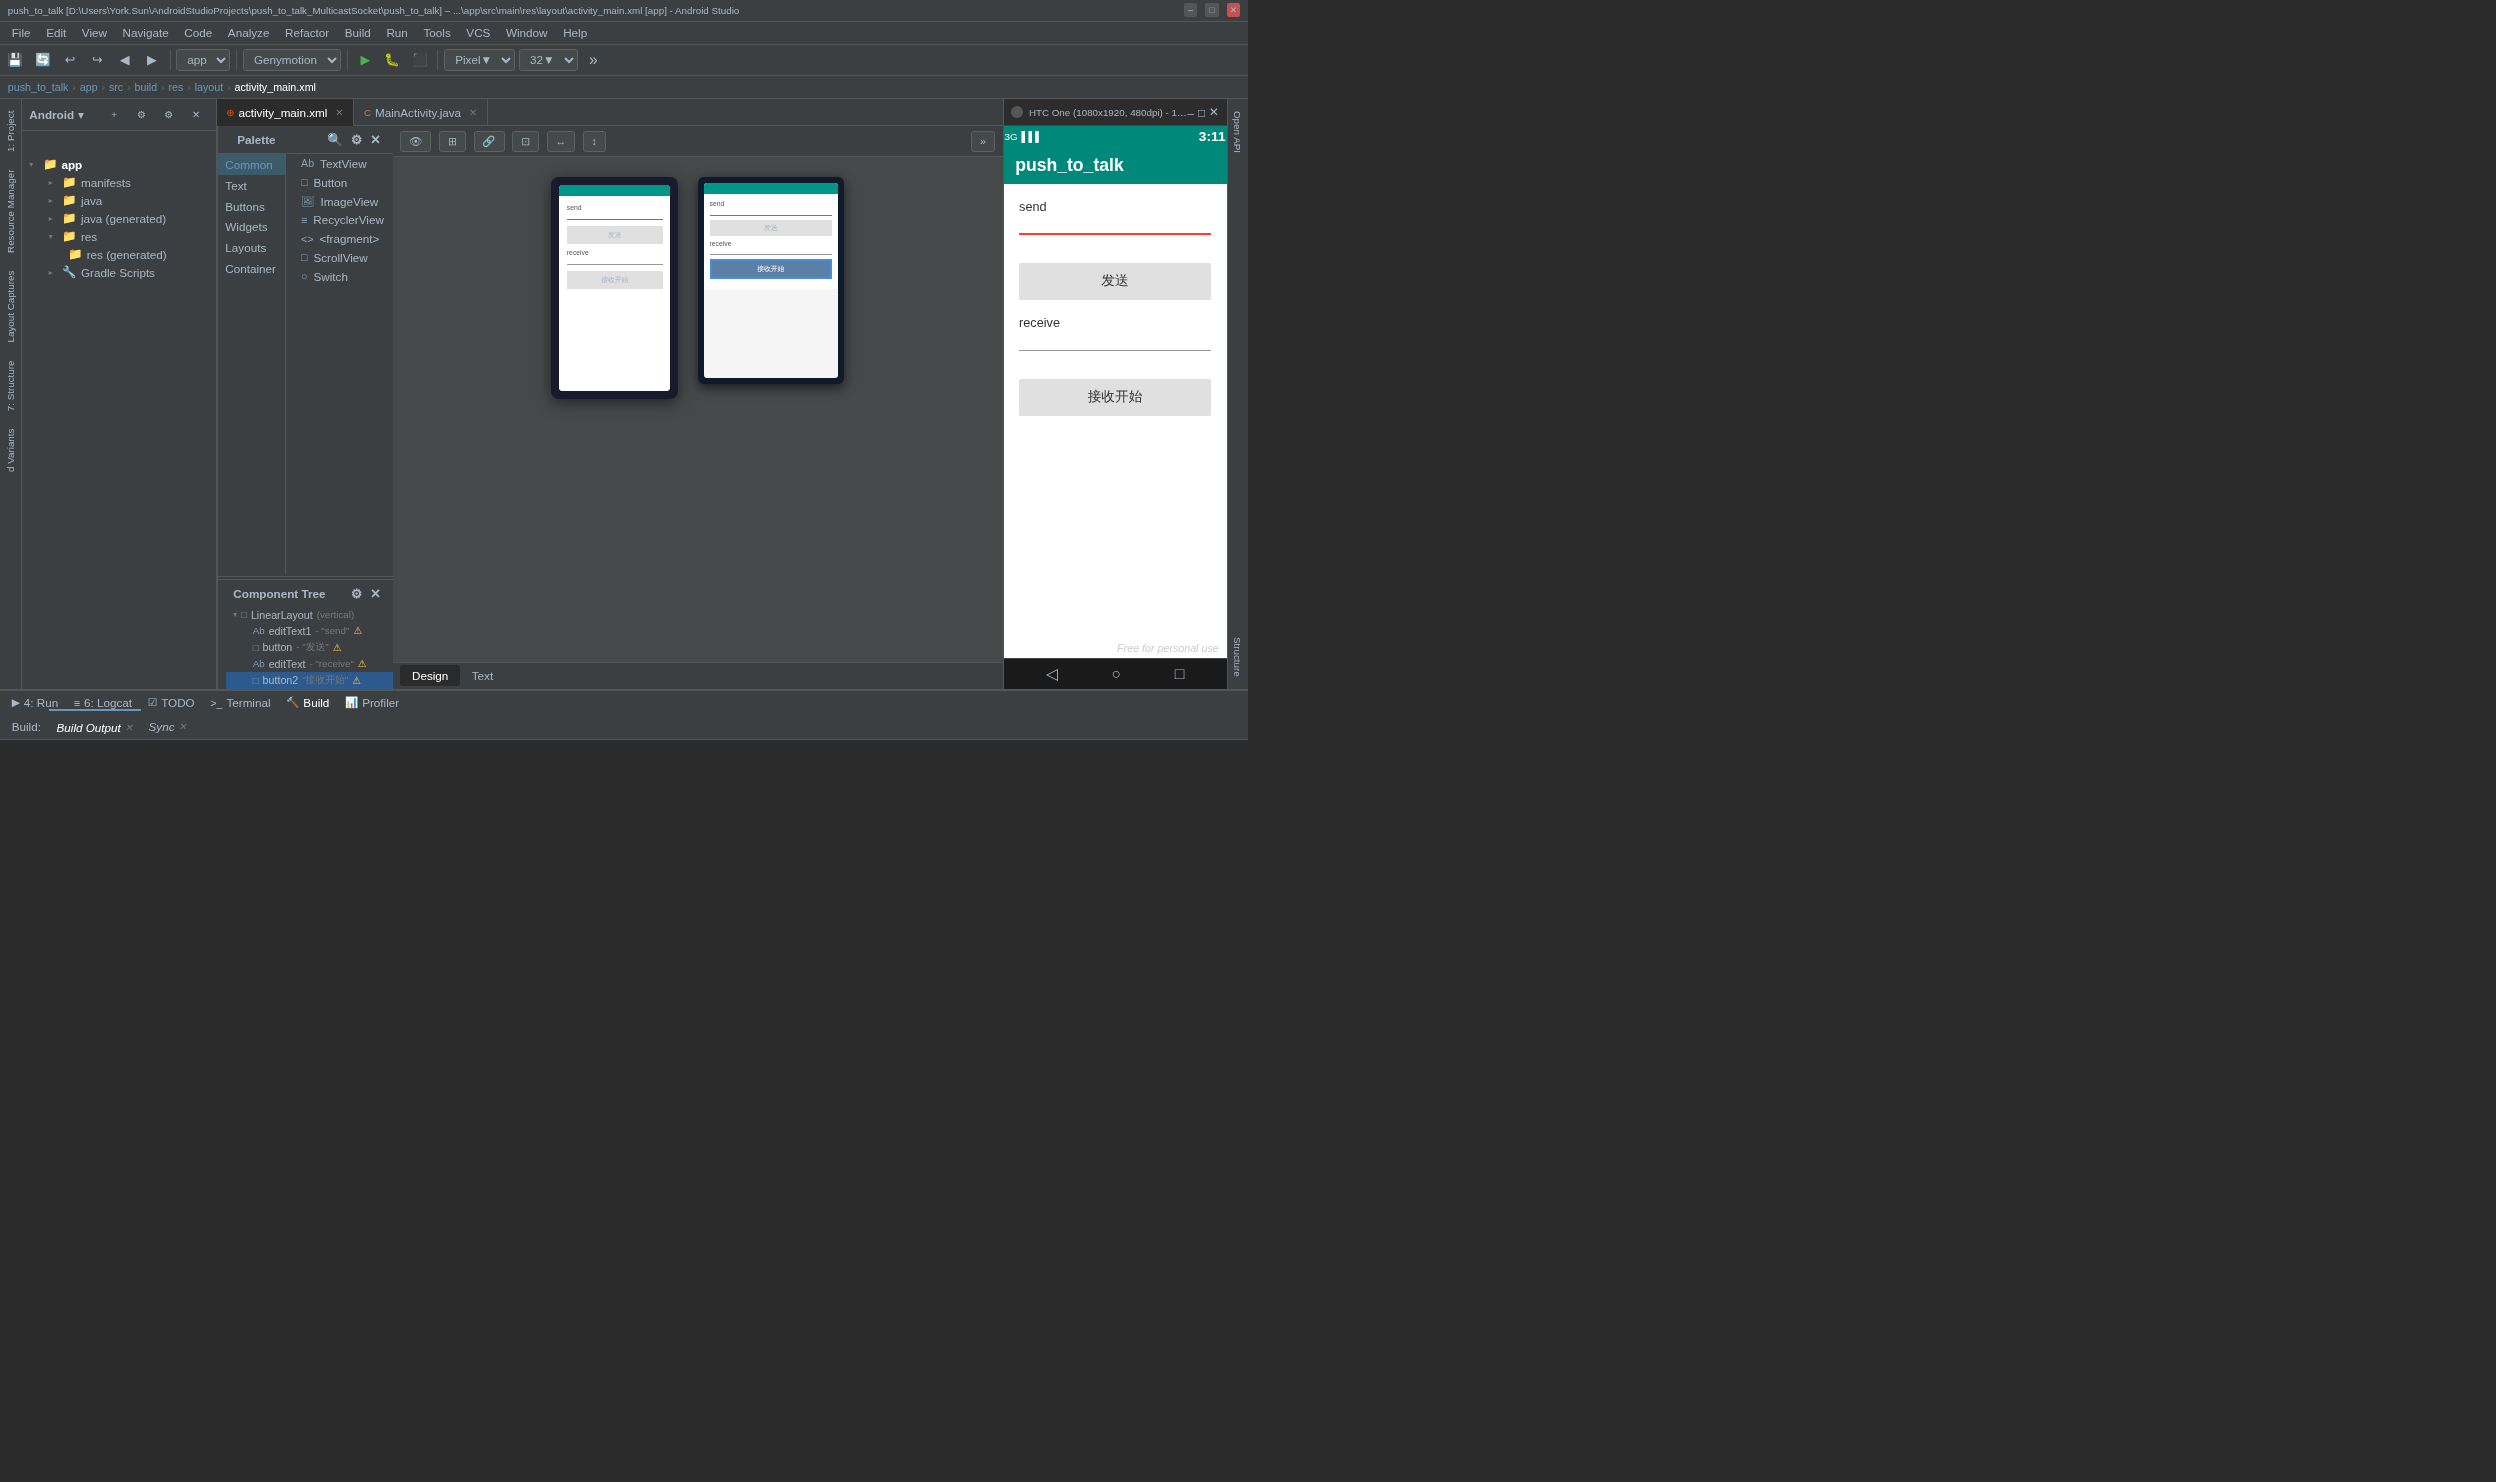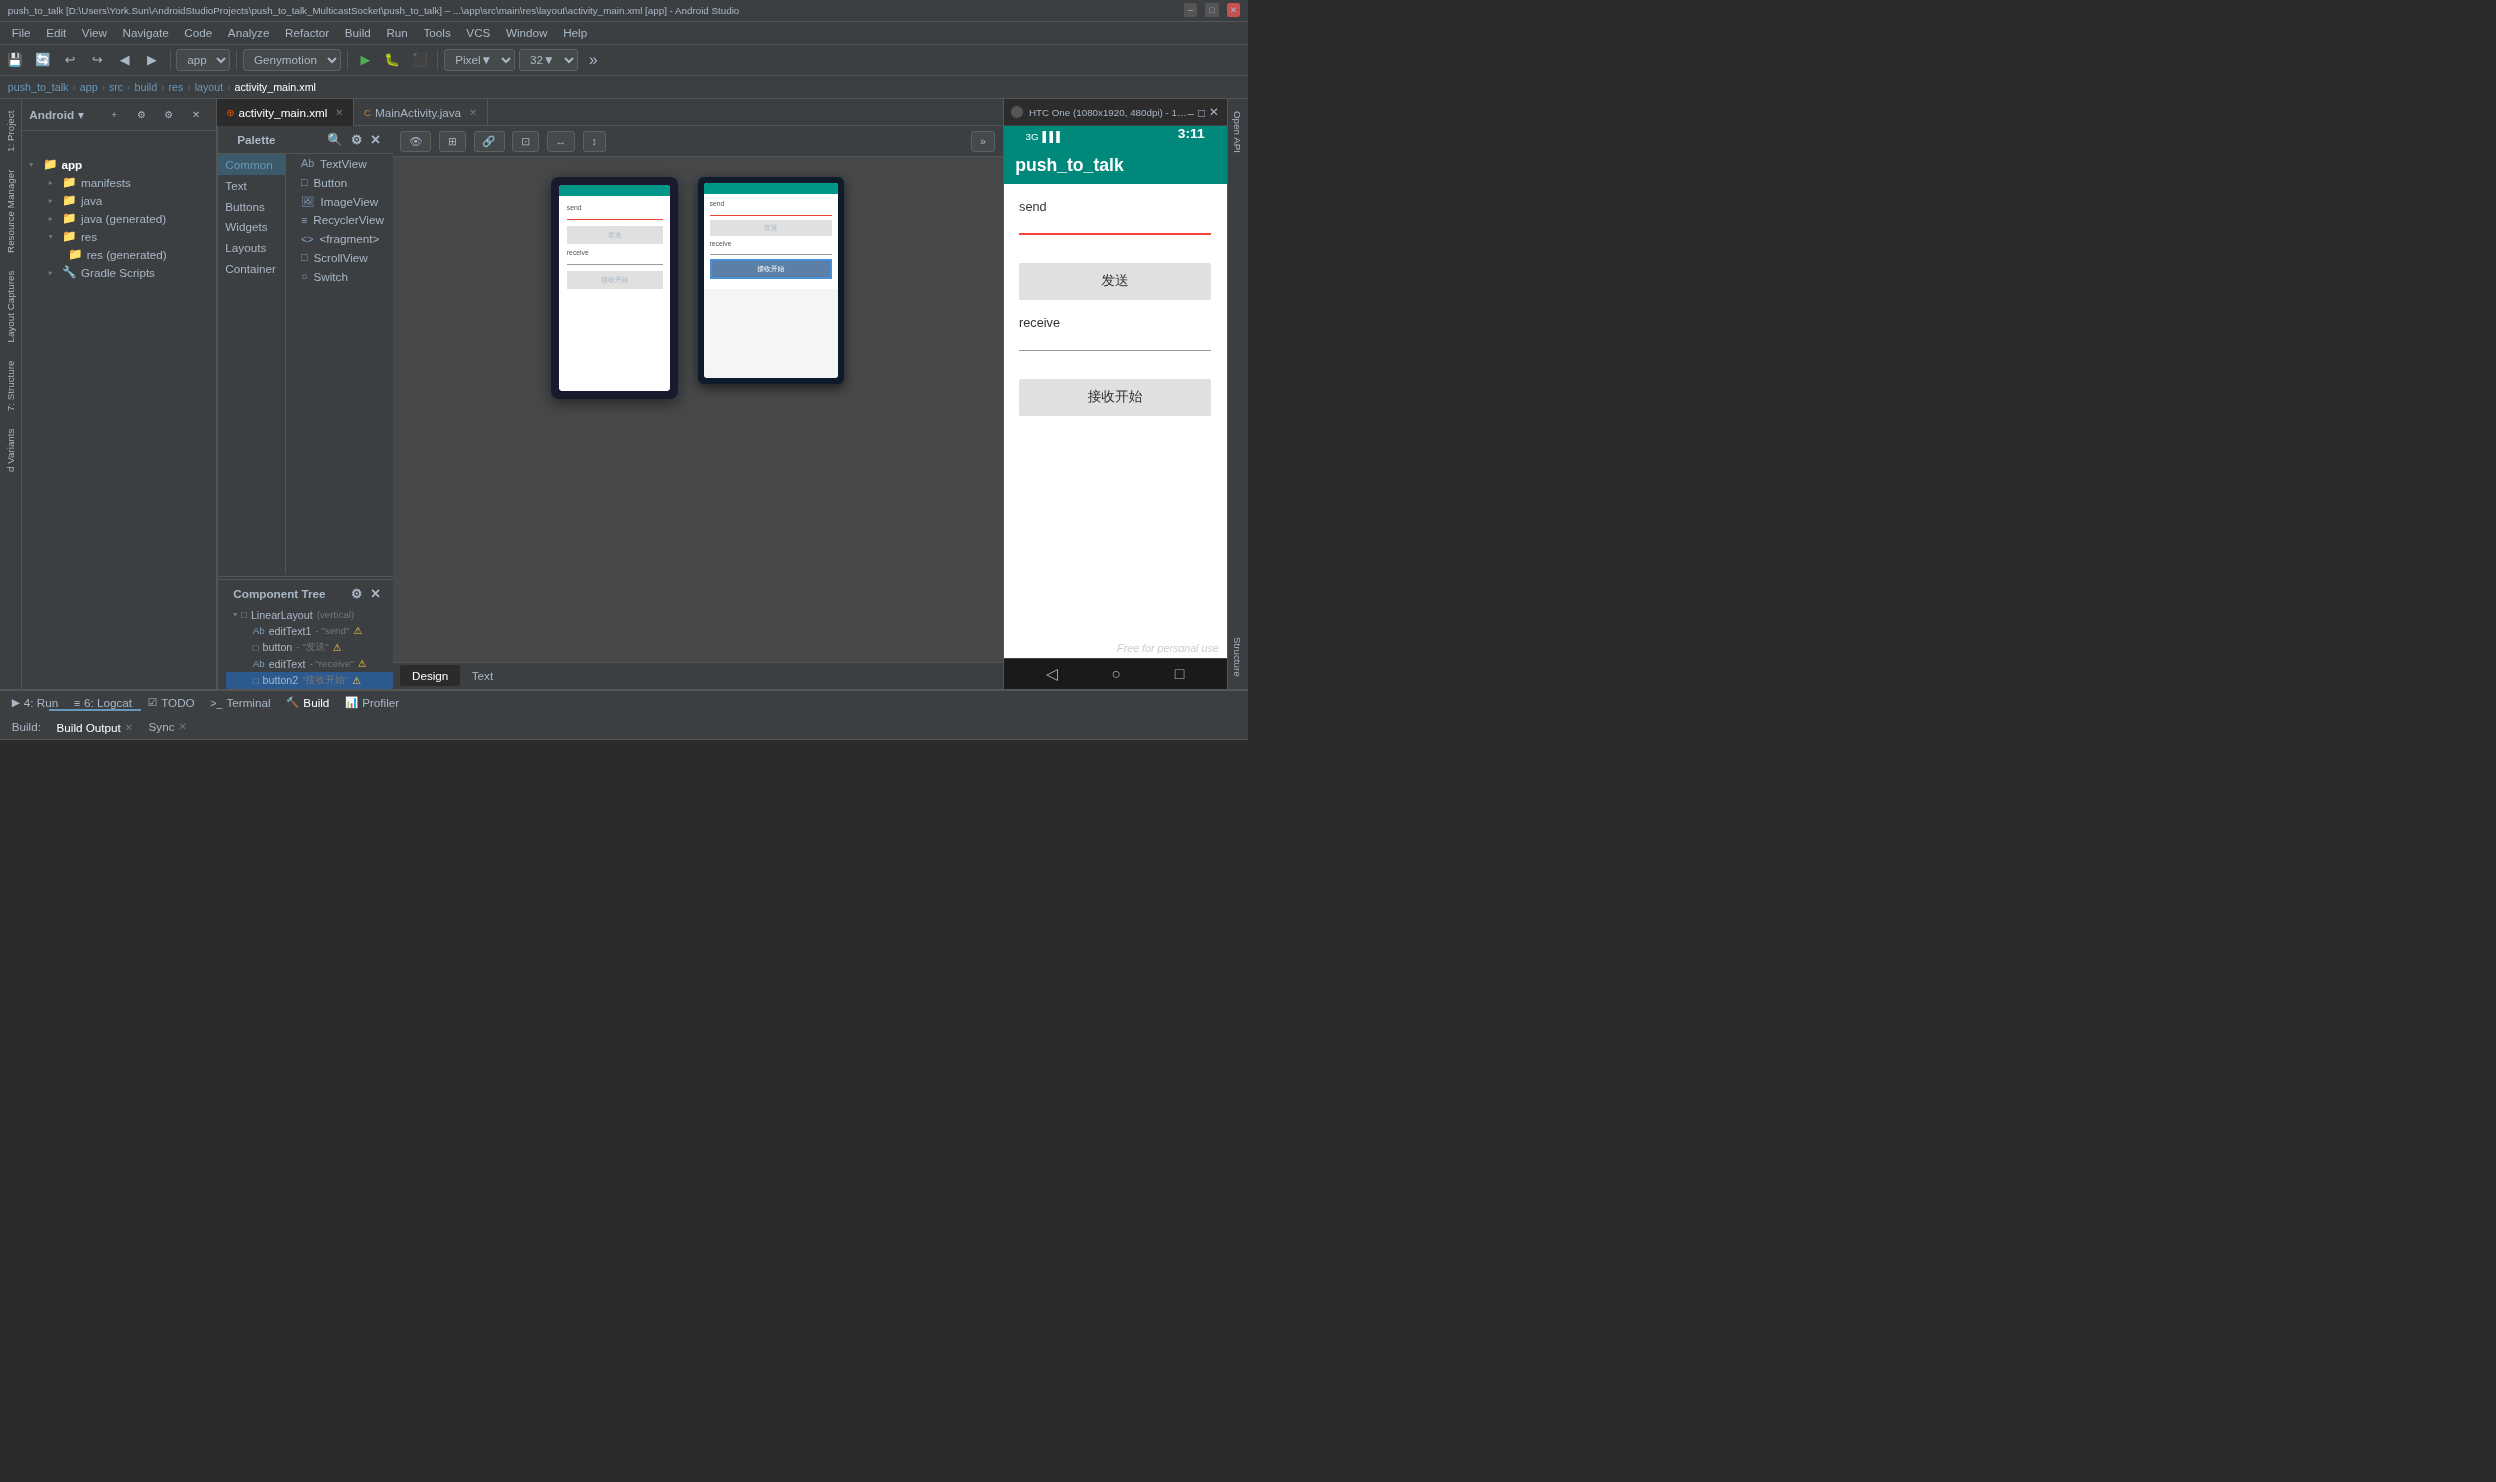--- a/index.html
+++ b/index.html
@@ -76,42 +76,42 @@
     #design-canvas { flex: 1; display: flex; align-items: flex-start; justify-content: center; padding: 19.5px; overflow: auto; }
     .phone-mockup { width: 117px; background: #1a1a2e; border-radius: 7.8px; padding: 7.8px; box-shadow: 0 3.9px 14.6px rgba(0,0,0,0.5); }
     .phone-screen { background: #f5f5f5; border-radius: 3.9px; overflow: hidden; }
     .phone-status-bar { background: #2196f3; height: 11.7px; display: flex; align-items: center; padding: 0 3.9px; font-size: 6.8px; color: white; }
     .phone-content { padding: 5.9px; background: white; }
 
     
     #device-panel { width: 224px; background: #1a1a1a; border-left: 1px solid #555; display: flex; flex-direction: column; }
     #device-header { background: #2c2c2c; padding: 5.9px 7.8px; font-size: 10.7px; color: #a9b7c6; border-bottom: 1px solid #444; display: flex; align-items: center; justify-content: space-between; }
     .device-win-btn { color: #a9b7c6; cursor: pointer; font-size: 11.7px; }
-    #device-status-bar { background: #00897b; height: 21.5px; display: flex; padding: 0 22px; justify-content: space-between; }
+    #device-status-bar { background: #00897b; height: 21.5px; display: flex; align-items: center; padding: 0 1px; justify-content: space-between; }
     .device-status-time { font-size: 13.7px; font-weight: bold; color: white; }
     .device-status-icons { font-size: 9.8px; color: white; display: flex; gap: 3.9px; align-items: center; }
     #device-app-bar { background: #00897b; padding: 7.8px 11.7px; }
     #device-app-title { font-size: 17.6px; font-weight: bold; color: white; }
     #device-content { flex: 1; background: white; padding: 15.6px; display: flex; flex-direction: column; gap: 15.6px; overflow: hidden; }
     .device-field-label { font-size: 12.7px; color: #333; margin-bottom: 2px; }
     .device-input-line { border-bottom: 2px solid #f44336; margin-bottom: 11.7px; height: 19.5px; }
     .device-input-line2 { border-bottom: 1px solid #999; margin-bottom: 11.7px; height: 19.5px; }
     .device-button { background: #e0e0e0; padding: 9.8px; text-align: center; font-size: 13.7px; color: #333; border-radius: 2px; }
     #device-bottom-bar { background: #1a1a1a; height: 31px; display: flex; align-items: center; justify-content: space-around; padding: 0 15.6px; border-top: 1px solid #444; }
     .device-nav-btn { color: #a9b7c6; font-size: 15.6px; cursor: pointer; }
     #device-watermark { background: white; padding: 3.9px 7.8px; text-align: right; font-style: italic; font-size: 10.7px; color: #ccc; }
 
     
     #right-sidebar { width: 21.5px; background: #3c3f41; border-left: 1px solid #555; display: flex; flex-direction: column; align-items: center; padding: 3.9px 0; gap: 2px; }
     .right-tab { writing-mode: vertical-rl; font-size: 9.8px; color: #a9b7c6; padding: 7.8px 3.9px; cursor: pointer; border-radius: 2.9px; white-space: nowrap; }
 
     
     #bottom-panel { height: 215px; background: #2b2b2b; border-top: 1px solid #555; display: flex; flex-direction: column; }
     #bottom-tabs { display: flex; align-items: center; background: #3c3f41; border-bottom: 1px solid #555; height: 25px; padding: 0 3.9px; }
-    .bottom-tab { display: flex; align-items: center; padding: 0 7.8px; height: 35px; cursor: pointer; font-size: 11.7px; gap: 3.9px; color: #a9b7c6; }
+    .bottom-tab { display: flex; align-items: center; padding: 0 7.8px; height: 35px; cursor: pointer; font-size: 11.7px; gap: 3.9px; color: #a9b7c6; font-style: italic; }
     .bottom-tab.active { color: #ffffff; border-top: 2px solid #6897bb; }
     .bottom-tab .close-x { font-size: 9.8px; color: #777; }
     #bottom-content { flex: 1; overflow-y: auto; padding: 3.9px 7.8px; font-size: 11.7px; }
     .build-line { padding: 2px 0; display: flex; align-items: center; gap: 5.9px; color: #a9b7c6; }
     .build-arrow { color: #777; cursor: pointer; }
     .build-check { color: #4caf50; }
     .build-label-success { color: #4caf50; font-weight: bold; }
     .build-timestamp { color: #808080; font-size: 10.7px; }
     .build-path { color: #6897bb; font-size: 10.7px; }
     .build-indent1 { padding-left: 15.6px; }

